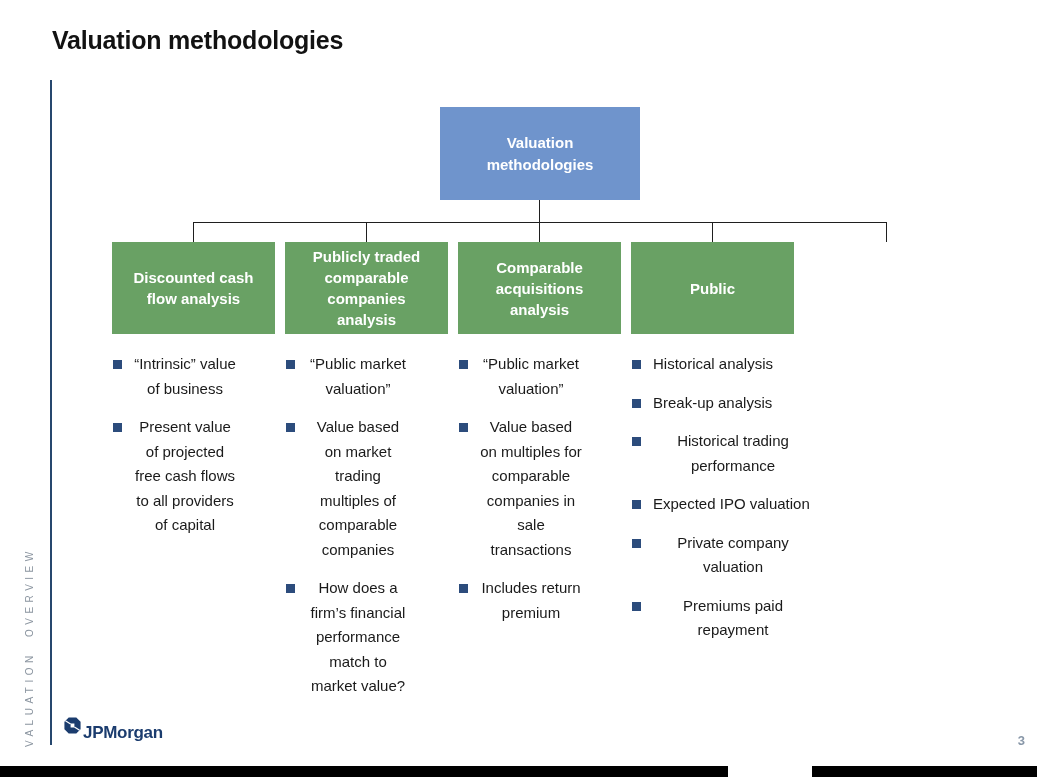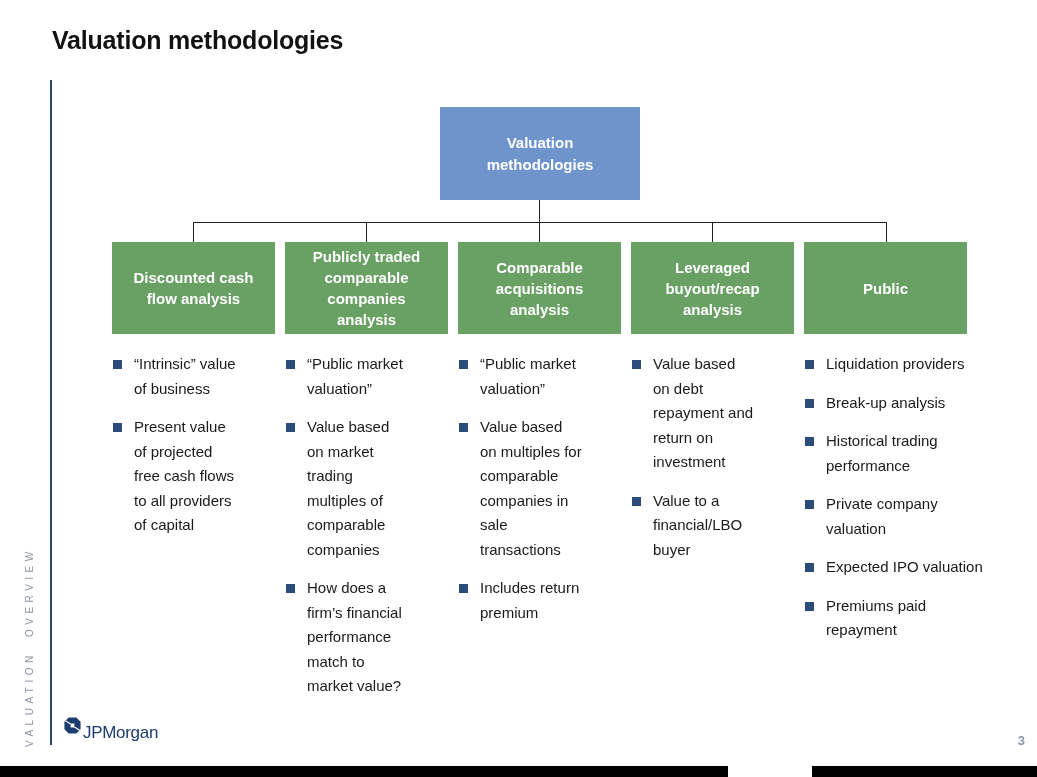--- a/index.html
+++ b/index.html
@@ -100,20 +100,21 @@
     align-items: center;
     justify-content: center;
     text-align: center;
     padding: 0 14px;
   }
   ul.bullets {
     list-style: none;
     margin: 18px 0 0 0;
     padding: 0;
     width: 124px;
+    text-align: center;
   }
   .col:last-child ul.bullets { width: 182px; }
   ul.bullets li {
     display: flex;
     align-items: flex-start;
     margin: 0 0 14px 0;
     font-size: 15px;
     line-height: 24.5px;
     color: #1a1a1a;
   }
@@ -129,21 +130,21 @@
   .logo {
     position: absolute;
     left: 63px;
     top: 716px;
     display: flex;
     align-items: flex-start;
   }
   .logo-mark { width: 19px; height: 19px; }
   .logo-word {
     font-size: 17px;
-    font-weight: normal;
+    font-weight: bold;
     color: var(--logo, #1b3c6e);
     letter-spacing: -0.3px;
     margin: 7px 0 0 1px;
   }
   .page-num {
     position: absolute;
     right: 12px;
     top: 733px;
     font-size: 13px;
     font-weight: bold;
@@ -225,60 +226,45 @@
             <span class="square"></span>
             <span class="bullet-text">Value based on multiples for comparable companies in sale transactions</span>
           </li>
           <li>
             <span class="square"></span>
             <span class="bullet-text">Includes return premium</span>
           </li>
         </ul>
     </div>
 
-    <div class="col">
-      <div class="branch-box">
-        <span class="branch-label">Leveraged buyout/recap analysis</span>
-      </div>
-      <ul class="bullets">
-          <li>
-            <span class="square"></span>
-            <span class="bullet-text">Value based on debt repayment and return on investment</span>
-          </li>
-          <li>
-            <span class="square"></span>
-            <span class="bullet-text">Value to a financial/LBO buyer</span>
-          </li>
-        </ul>
-    </div>
 
     <div class="col">
       <div class="branch-box">
         <span class="branch-label">Public</span>
       </div>
       <ul class="bullets">
           <li>
             <span class="square"></span>
-            <span class="bullet-text">Liquidation providers</span>
+            <span class="bullet-text">Historical analysis</span>
           </li>
           <li>
             <span class="square"></span>
             <span class="bullet-text">Break-up analysis</span>
           </li>
           <li>
             <span class="square"></span>
             <span class="bullet-text">Historical trading performance</span>
           </li>
           <li>
             <span class="square"></span>
+            <span class="bullet-text">Expected IPO valuation</span>
+          </li>
+          <li>
+            <span class="square"></span>
             <span class="bullet-text">Private company valuation</span>
-          </li>
-          <li>
-            <span class="square"></span>
-            <span class="bullet-text">Expected IPO valuation</span>
           </li>
           <li>
             <span class="square"></span>
             <span class="bullet-text">Premiums paid repayment</span>
           </li>
         </ul>
     </div>
   </div>
 
   <div class="logo">

